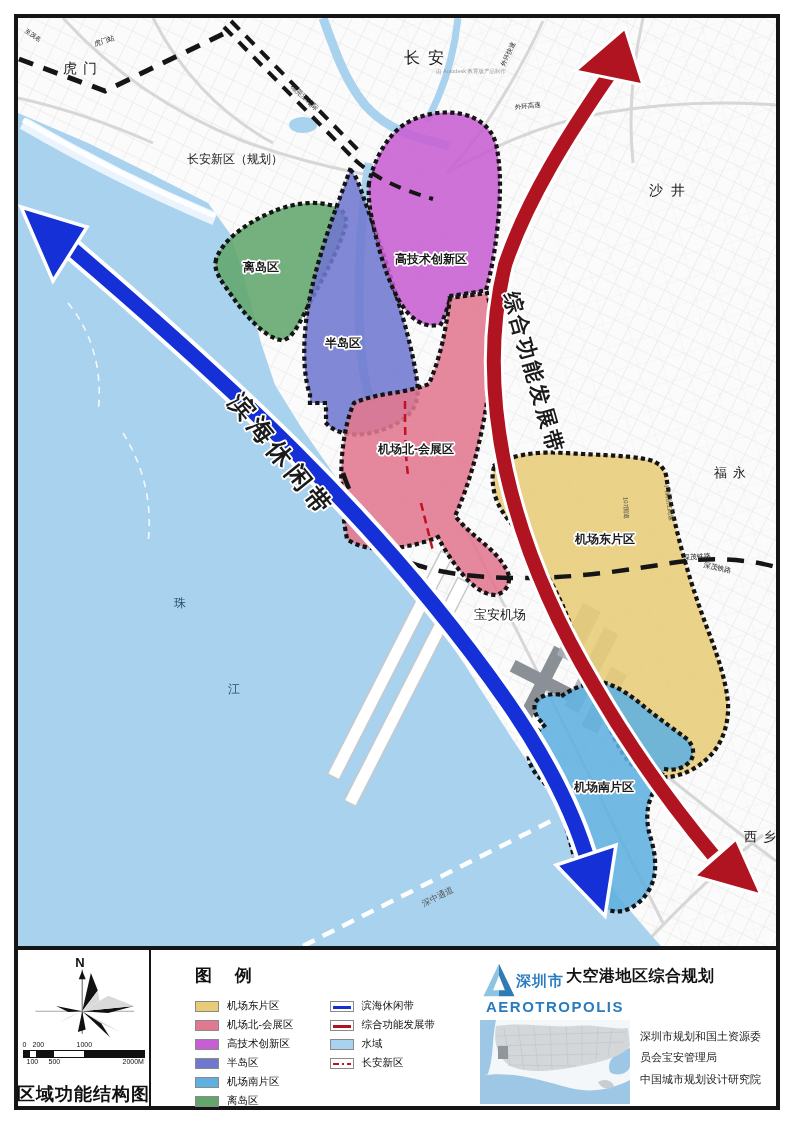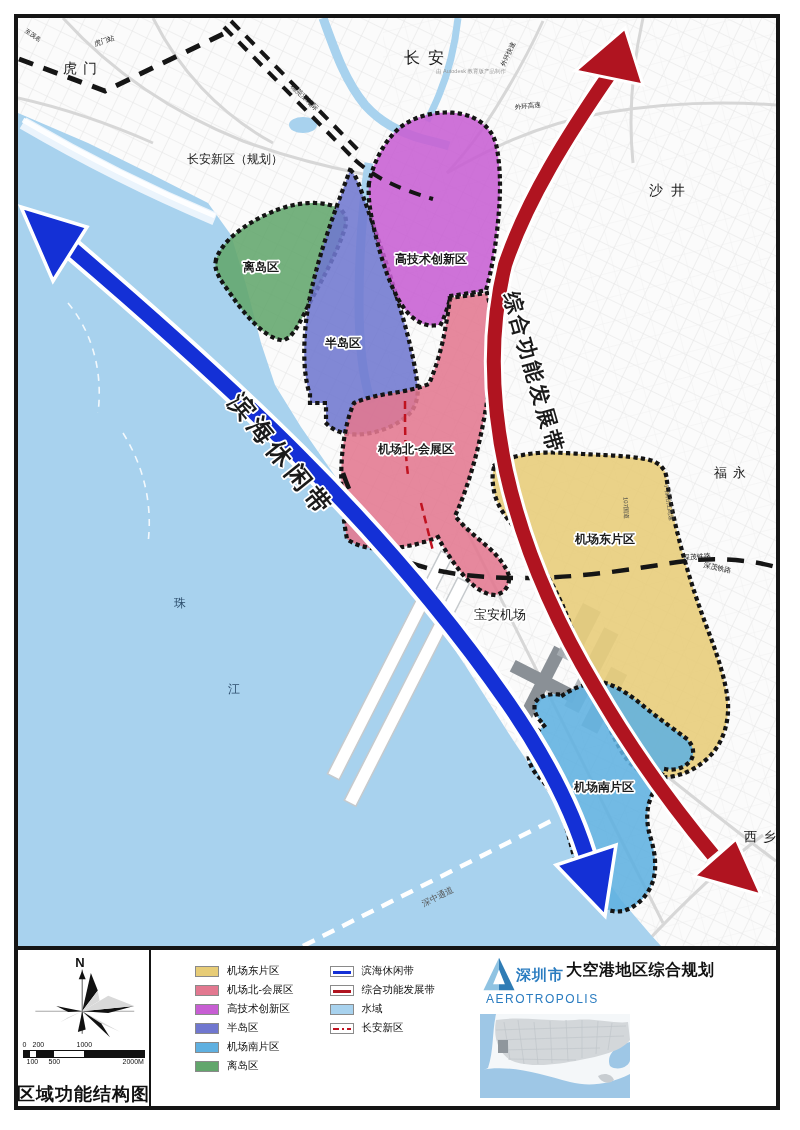--- a/index.html
+++ b/index.html
@@ -17,25 +17,25 @@
   .scalebar .bar{position:absolute;left:0;top:9px;height:6px;width:120px;border:1px solid #111;display:flex;box-sizing:content-box;}
   .scalebar .bar span{display:block;height:100%;}
   .scalebar .tick{position:absolute;font-size:7px;color:#111;}
   .cell-mid{flex:1;padding:14px 0 0 44px;box-sizing:border-box;}
   .legend-title{font-size:17px;font-weight:700;letter-spacing:9px;color:#111;margin-bottom:12px;}
   .legend-cols{display:flex;gap:36px;}
   .legend-col{display:flex;flex-direction:column;gap:5px;}
   .legend-row{display:flex;align-items:center;gap:8px;font-size:10.5px;color:#111;}
   .swatch{width:24px;height:11px;border:1px solid #8a8a8a;box-sizing:border-box;background:#fff;position:relative;flex:0 0 auto;}
   .swatch i{position:absolute;left:2px;right:2px;top:4px;display:block;}
-  .cell-right{width:296px;position:relative;padding-top:6px;box-sizing:border-box;}
+  .cell-right{width:296px;position:relative;padding-top:12px;box-sizing:border-box;}
   .logo{position:relative;height:52px;width:100%;}
   .logo .a-mark{position:absolute;left:2px;top:0;}
   .logo .city{position:absolute;left:36px;top:10px;font-size:15px;font-weight:700;color:#2a7cc0;letter-spacing:1px;}
-  .logo .latin{position:absolute;left:6px;top:36px;font-size:12px;font-weight:400;color:#2a7cc0;letter-spacing:1.5px;}
+  .logo .latin{position:absolute;left:6px;top:36px;font-size:15px;font-weight:700;color:#2a7cc0;letter-spacing:1.5px;}
   .logo .big{position:absolute;left:86px;top:4px;font-size:16px;font-weight:800;color:#111;letter-spacing:0.5px;white-space:nowrap;}
   .logo-row{display:flex;gap:10px;margin-top:6px;}
   .credits{font-size:11px;color:#222;line-height:1.95;padding-top:6px;white-space:nowrap;}
 </style>
 </head>
 <body>
 
 <div class="sheet">
 
   <div class="map-wrap">
@@ -199,20 +199,21 @@
             <span style="width:60px;background:#111"></span>
         </div>
         <span class="tick" style="left:4px;top:17px">100</span>
         <span class="tick" style="left:26px;top:17px">500</span>
         <span class="tick" style="left:100px;top:17px">2000M</span>
       </div>
       <div class="map-title">区域功能结构图</div>
     </div>
 
     <div class="cell-mid">
+      <div class="legend-title">图 例</div>
       <div class="legend-cols">
         <div class="legend-col" id="legend-zones">
             <div class="legend-row">
               <span class="swatch" style="background: rgb(231, 204, 119);"></span>
               <span>机场东片区</span>
             </div>
             <div class="legend-row">
               <span class="swatch" style="background: rgb(226, 120, 144);"></span>
               <span>机场北-会展区</span>
             </div>
@@ -278,16 +279,21 @@
           <path d="M0,56 C30,50 60,60 90,68 C110,73 130,70 150,60 L150,84 L0,84 Z" fill="#9ec7e6"></path>
           <path d="M150,28 C134,32 126,42 130,52 C138,58 150,52 150,46 Z" fill="#9ec7e6"></path>
           <path d="M16,6 C42,2 70,8 95,6 C115,4 136,10 148,8 L150,26 C140,38 120,42 100,46 C80,50 55,54 35,48 C22,44 12,28 16,6 Z" fill="#d3d7da"></path>
           <g stroke="#c0c6ca" stroke-width="0.7">
             <path d="M24,8 L30,46 M38,6 L44,50 M54,8 L58,50 M70,7 L72,49 M86,6 L88,47 M102,6 L102,44 M118,7 L116,40 M132,9 L128,36"></path>
             <path d="M16,16 L146,12 M17,26 L144,22 M20,36 L120,34 M28,45 L96,46"></path>
           </g>
           <rect x="18" y="26" width="10" height="13" fill="#8f969c"></rect>
           <path d="M118,62 C124,58 132,60 134,66 C130,70 122,70 118,62 Z" fill="#c8cdd1"></path>
         </svg>
+        <div class="credits">
+          <div>深圳市规划和国土资源委</div>
+          <div>员会宝安管理局</div>
+          <div>中国城市规划设计研究院</div>
+        </div>
       </div>
     </div>
   </div>
 </div>
 
 </body></html>

